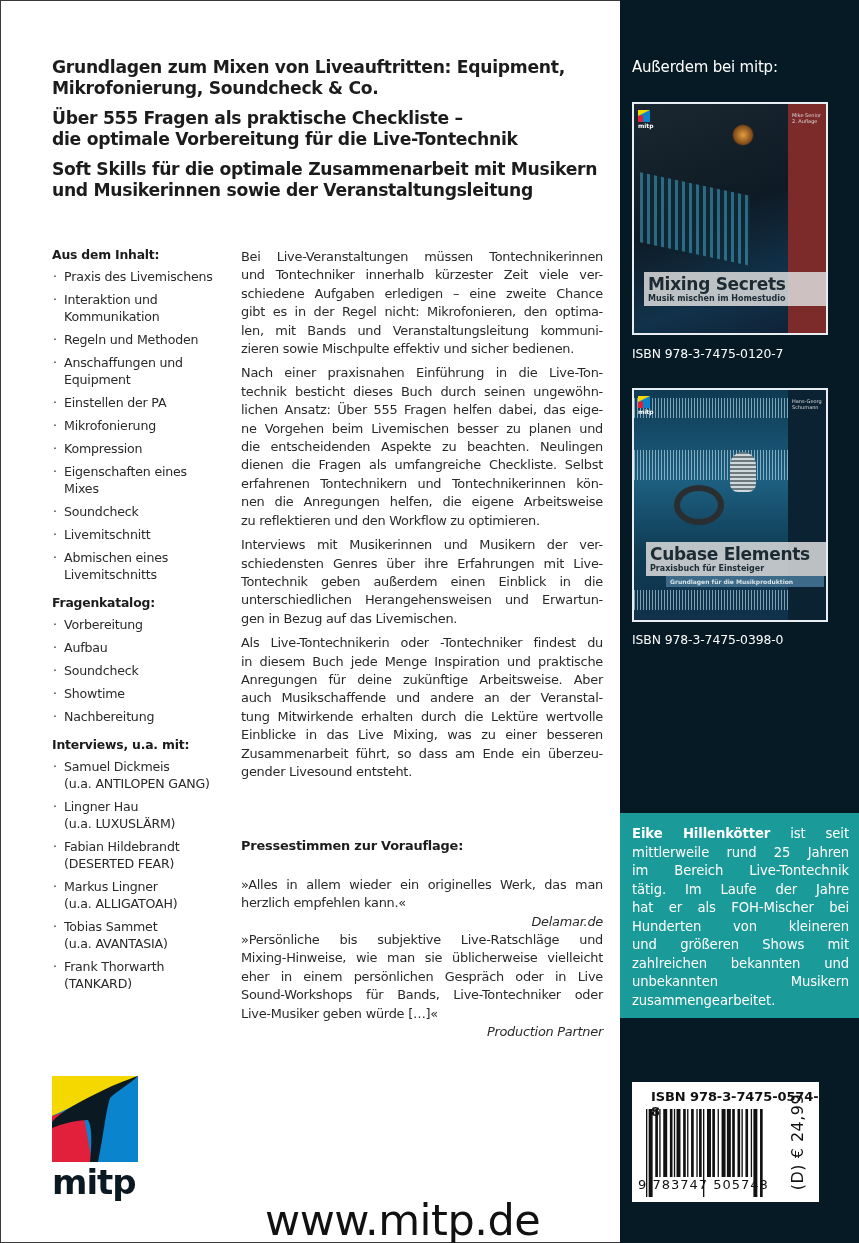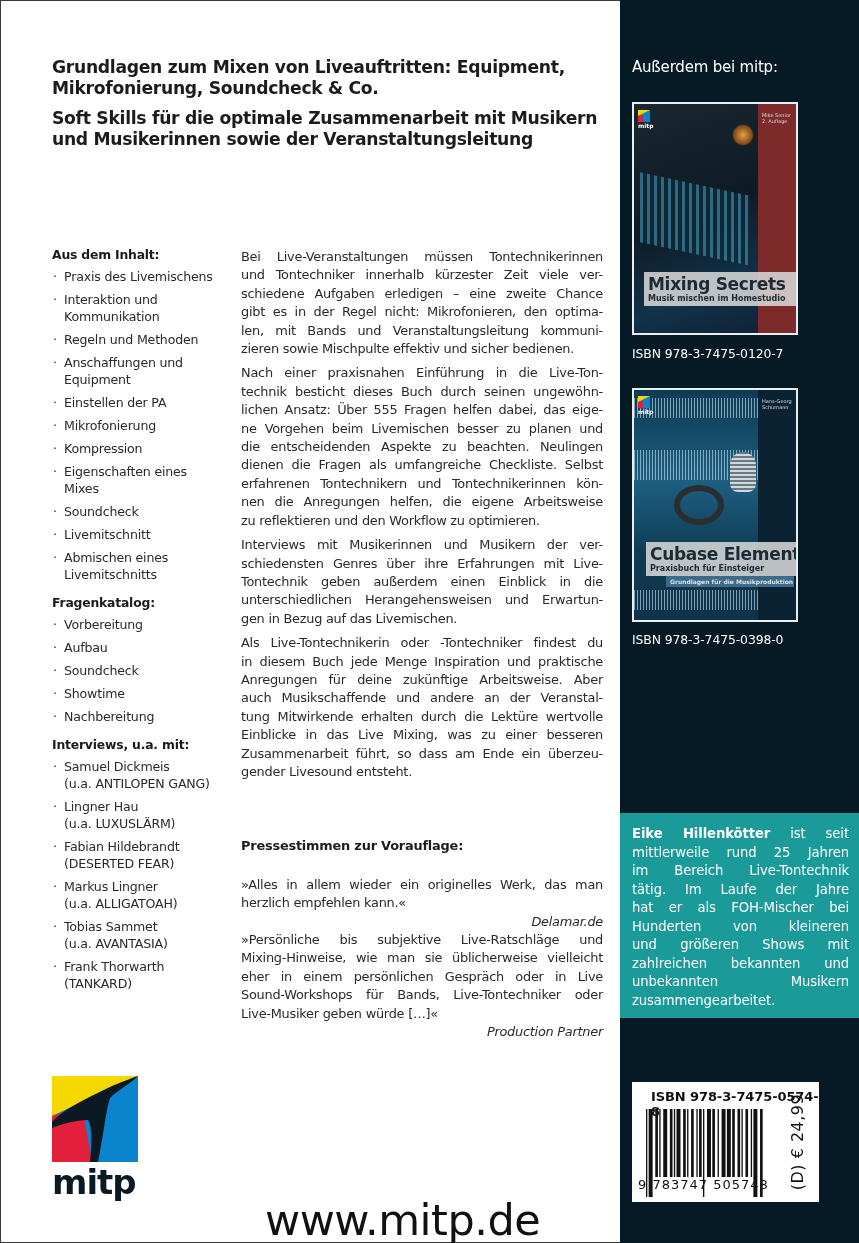--- a/index.html
+++ b/index.html
@@ -65,21 +65,21 @@
   .url {
     position: absolute; left: 265px; top: 1163px; font-weight: normal; font-size: 43px;
     color: #111; letter-spacing: -0.5px; margin-top: 32px;
   }
 
   
   .also-heading {
     position: absolute; left: 632px; top: 58px; color: #ffffff; font-size: 15px;
     letter-spacing: -0.2px;
   }
-  .book { position: absolute; left: 632px; width: 166px; border: 2px solid #e8eef1; overflow: hidden; }
+  .book { position: absolute; left: 632px; width: 196px; border: 2px solid #e8eef1; overflow: hidden; }
   .book1 { top: 102px; height: 233px; background: linear-gradient(160deg, #1a2630 0%, #0e1a24 45%, #11324a 75%, #0f1f33 100%); }
   .book2 { top: 388px; height: 234px; background: linear-gradient(180deg, #0e3a52 0%, #1d5f80 40%, #0f3c55 70%, #103149 100%); }
   .book-spine { position: absolute; right: 0; top: 0; bottom: 0; width: 38px; }
   .book1 .book-spine { background: #7c2a2a; }
   .book2 .book-spine { background: #0a2231; }
   .book-author { position: absolute; right: 4px; top: 8px; width: 30px; font-size: 5px; line-height: 6px; color: #d8d8d8; }
   .mini-logo { position: absolute; left: 4px; top: 6px; width: 16px; }
   .mini-logo .mk { width: 12px; height: 12px; display: block; }
   .mini-logo .mt { font-size: 6px; color: #ffffff; font-weight: bold; }
   .book-title-band { position: absolute; left: 10px; right: 0; background: rgba(220,220,220,0.85); padding: 2px 4px; }
@@ -120,20 +120,24 @@
 </head>
 <body>
 
 <div class="left-page"></div>
 <div class="right-panel"></div>
 
 <div class="headlines">
   <div class="headline">
     <span class="line">Grundlagen zum Mixen von Liveauftritten: Equipment,</span>
     <span class="line">Mikrofonierung, Soundcheck &amp; Co.</span>
+  </div>
+  <div class="headline">
+    <span class="line">Über 555 Fragen als praktische Checkliste –</span>
+    <span class="line">die optimale Vorbereitung für die Live-Tontechnik</span>
   </div>
   <div class="headline">
     <span class="line">Soft Skills für die optimale Zusammenarbeit mit Musikern</span>
     <span class="line">und Musikerinnen sowie der Veranstaltungsleitung</span>
   </div>
 </div>
 
 <div class="toc" id="toc">
     <div class="toc-heading">Aus dem Inhalt:</div>
     <ul class="toc-list">

